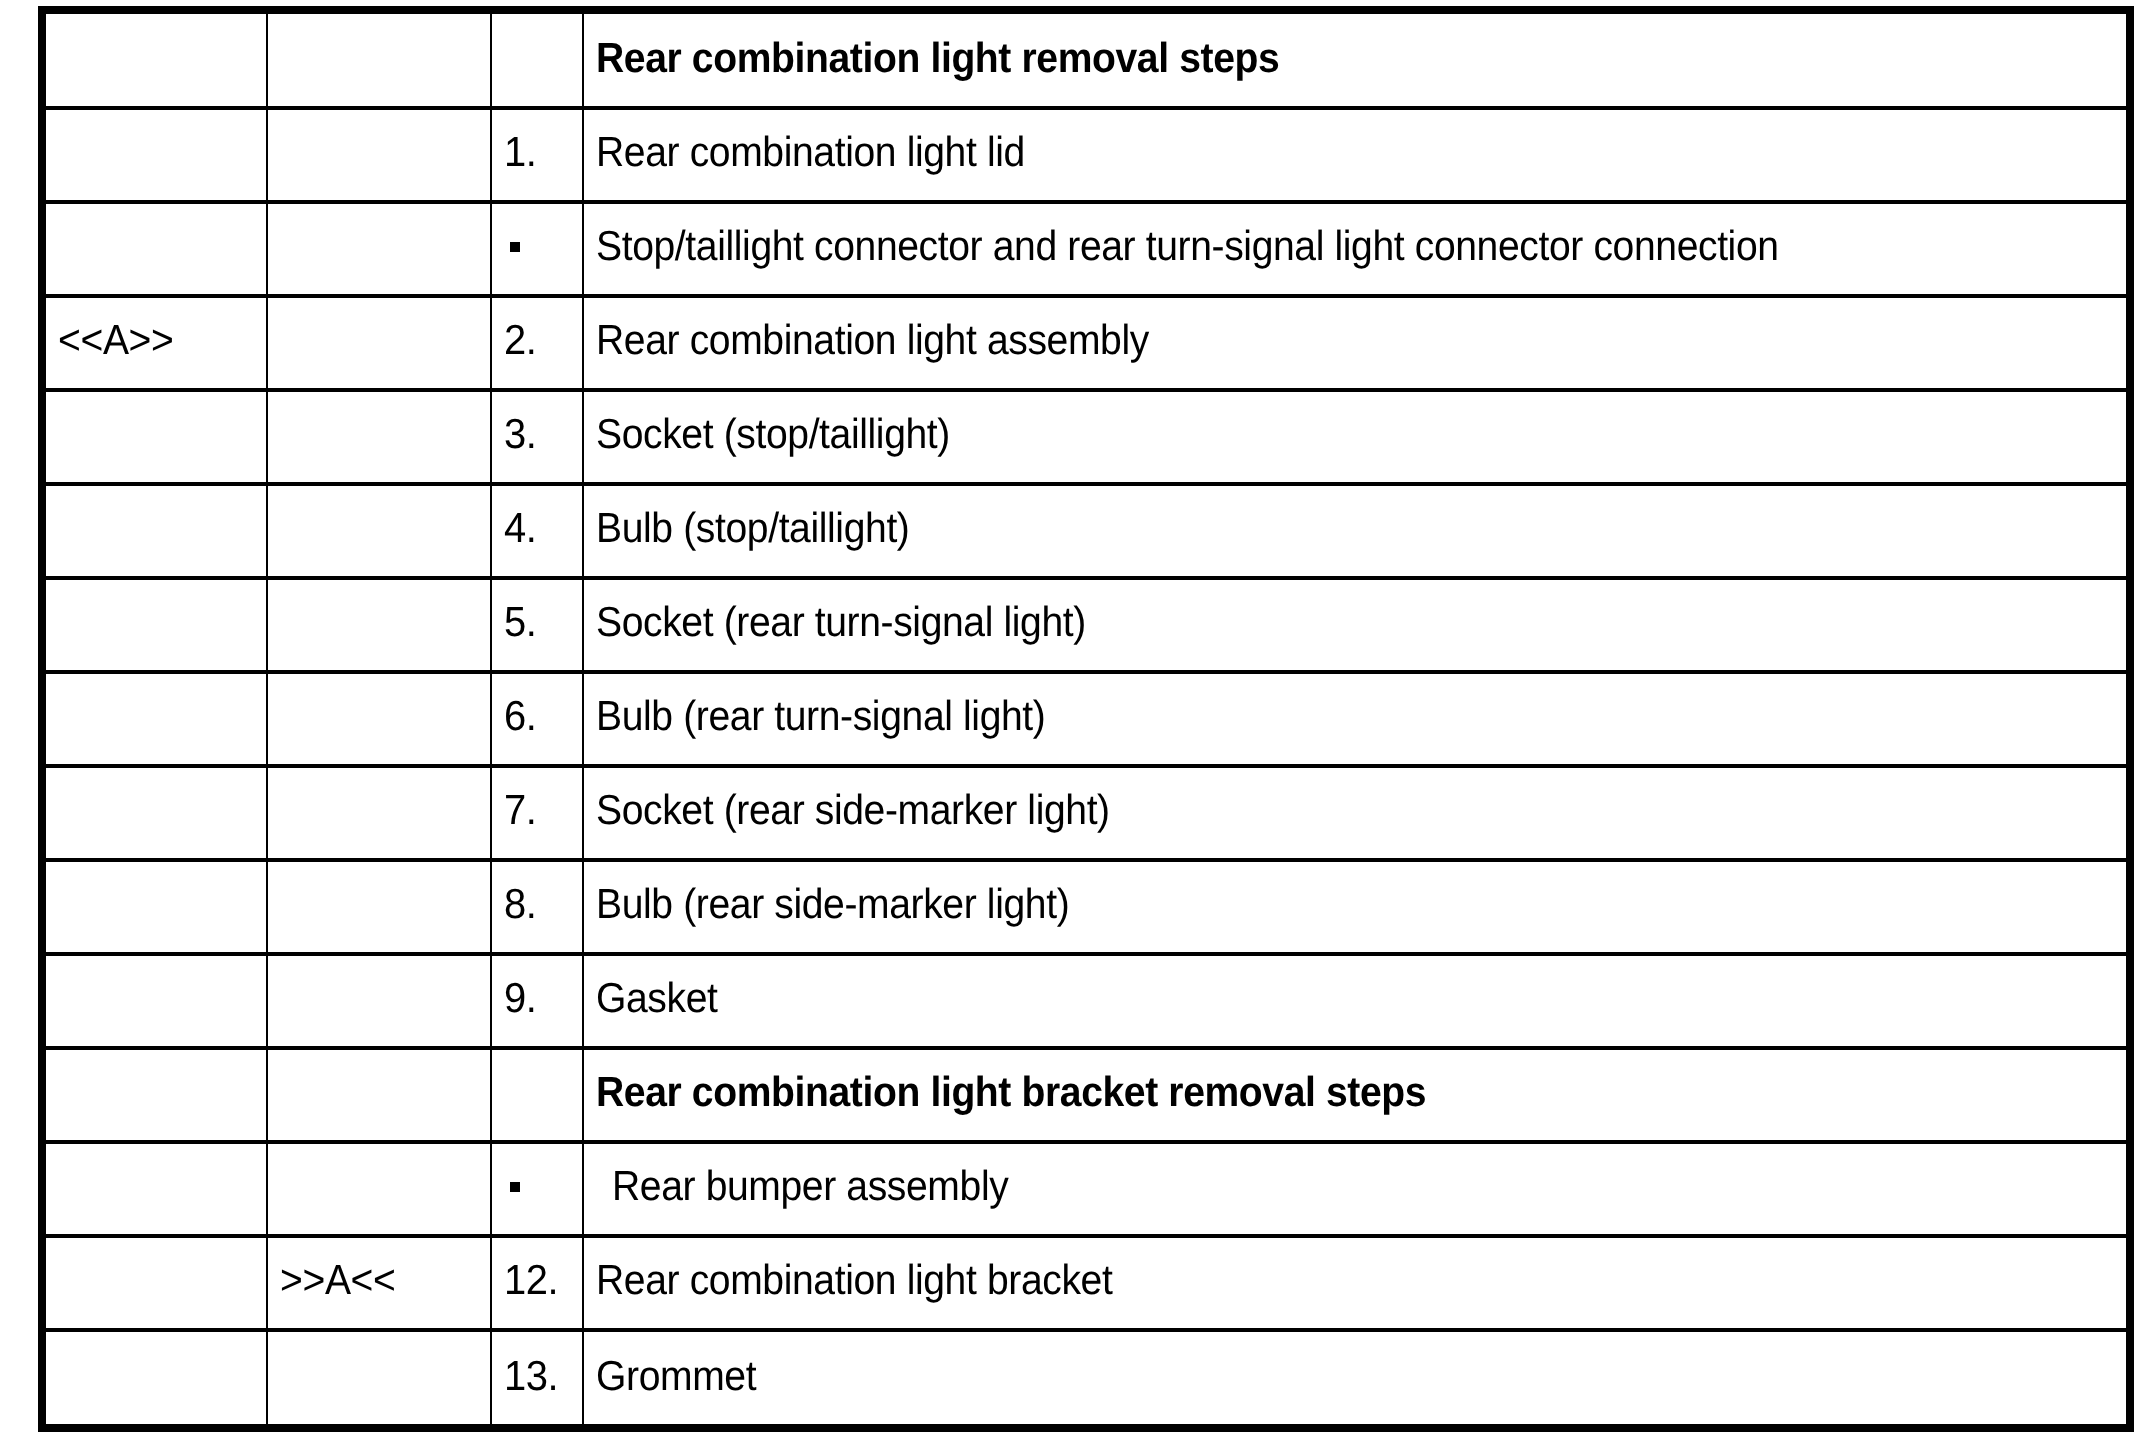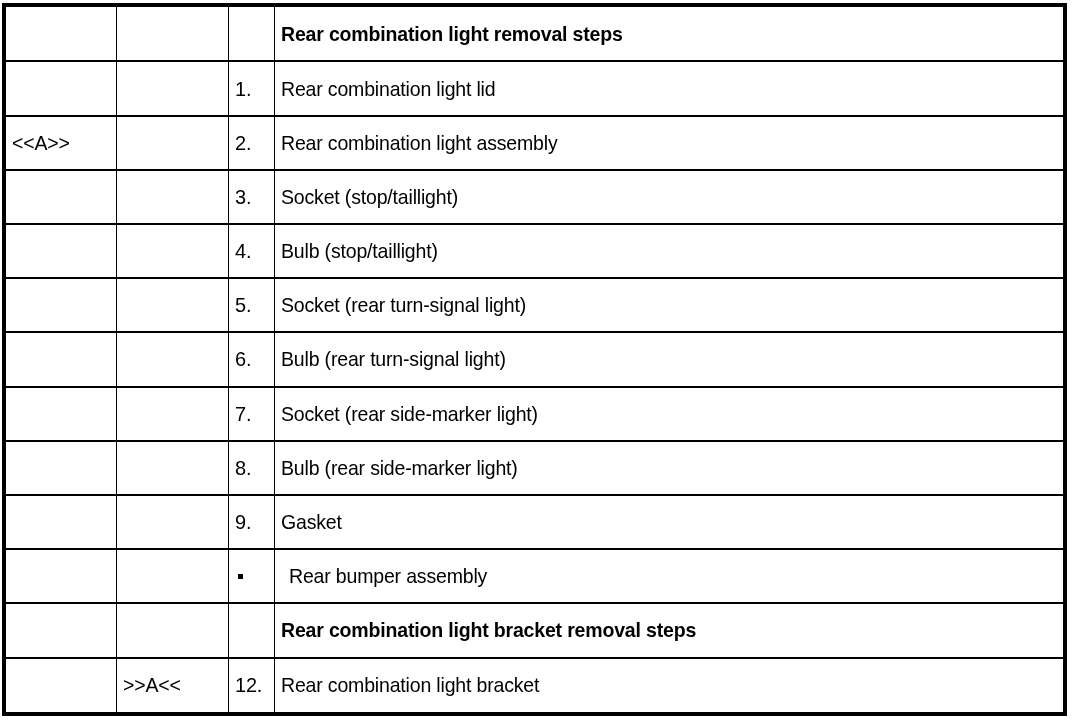--- a/index.html
+++ b/index.html
@@ -13,21 +13,21 @@
     font-family: "Liberation Sans", "DejaVu Sans", sans-serif;
     color: #000000;
     overflow: hidden;
   }
 
   #sheet {
     position: relative;
     width: 1072px;
     height: 720px;
     box-sizing: border-box;
-    padding: 3px 5px 4px 2px;
+    padding: 3px 5px 4px 19px;
   }
 
   table.parts-table {
     width: 100%;
     height: 100%;
     border-collapse: collapse;
     table-layout: fixed;
     border: 4px solid #000000;
     background: #ffffff;
   }
@@ -115,20 +115,26 @@
           <td class="cell-num"></td>
           <td class="cell-desc is-heading"><span class="squeeze">Rear combination light removal steps</span></td>
         </tr>
         <tr>
           <td class="cell-mark"></td>
           <td class="cell-mark"></td>
           <td class="cell-num"><span class="squeeze">1.</span></td>
           <td class="cell-desc"><span class="squeeze">Rear combination light lid</span></td>
         </tr>
         <tr>
+          <td class="cell-mark"></td>
+          <td class="cell-mark"></td>
+          <td class="cell-num"><span class="bullet-glyph"></span></td>
+          <td class="cell-desc"><span class="squeeze">Stop/taillight connector and rear turn-signal light connector connection</span></td>
+        </tr>
+        <tr>
           <td class="cell-mark"><span class="squeeze">&lt;&lt;A&gt;&gt;</span></td>
           <td class="cell-mark"></td>
           <td class="cell-num"><span class="squeeze">2.</span></td>
           <td class="cell-desc"><span class="squeeze">Rear combination light assembly</span></td>
         </tr>
         <tr>
           <td class="cell-mark"></td>
           <td class="cell-mark"></td>
           <td class="cell-num"><span class="squeeze">3.</span></td>
           <td class="cell-desc"><span class="squeeze">Socket (stop/taillight)</span></td>
@@ -165,30 +171,36 @@
         </tr>
         <tr>
           <td class="cell-mark"></td>
           <td class="cell-mark"></td>
           <td class="cell-num"><span class="squeeze">9.</span></td>
           <td class="cell-desc"><span class="squeeze">Gasket</span></td>
         </tr>
         <tr>
           <td class="cell-mark"></td>
           <td class="cell-mark"></td>
+          <td class="cell-num"></td>
+          <td class="cell-desc is-heading"><span class="squeeze">Rear combination light bracket removal steps</span></td>
+        </tr>
+        <tr>
+          <td class="cell-mark"></td>
+          <td class="cell-mark"></td>
           <td class="cell-num"><span class="bullet-glyph"></span></td>
           <td class="cell-desc is-indented"><span class="squeeze">Rear bumper assembly</span></td>
-        </tr>
-        <tr>
-          <td class="cell-mark"></td>
-          <td class="cell-mark"></td>
-          <td class="cell-num"></td>
-          <td class="cell-desc is-heading"><span class="squeeze">Rear combination light bracket removal steps</span></td>
         </tr>
         <tr>
           <td class="cell-mark"></td>
           <td class="cell-mark"><span class="squeeze">&gt;&gt;A&lt;&lt;</span></td>
           <td class="cell-num"><span class="squeeze">12.</span></td>
           <td class="cell-desc"><span class="squeeze">Rear combination light bracket</span></td>
         </tr>
+        <tr>
+          <td class="cell-mark"></td>
+          <td class="cell-mark"></td>
+          <td class="cell-num"><span class="squeeze">13.</span></td>
+          <td class="cell-desc"><span class="squeeze">Grommet</span></td>
+        </tr>
       </tbody>
   </table>
 </div>
 
 </body></html>

